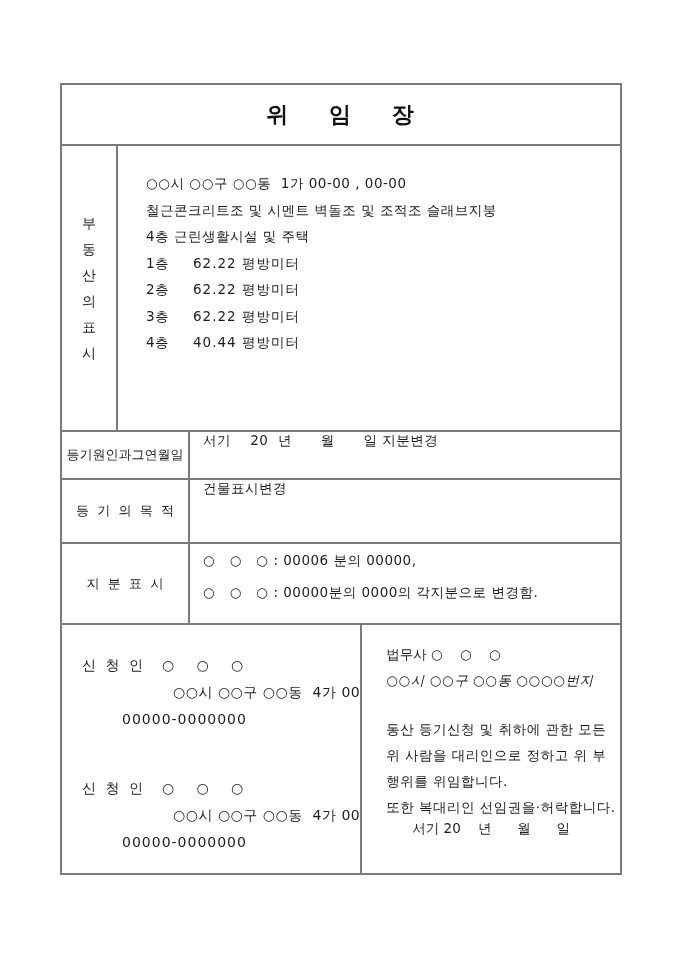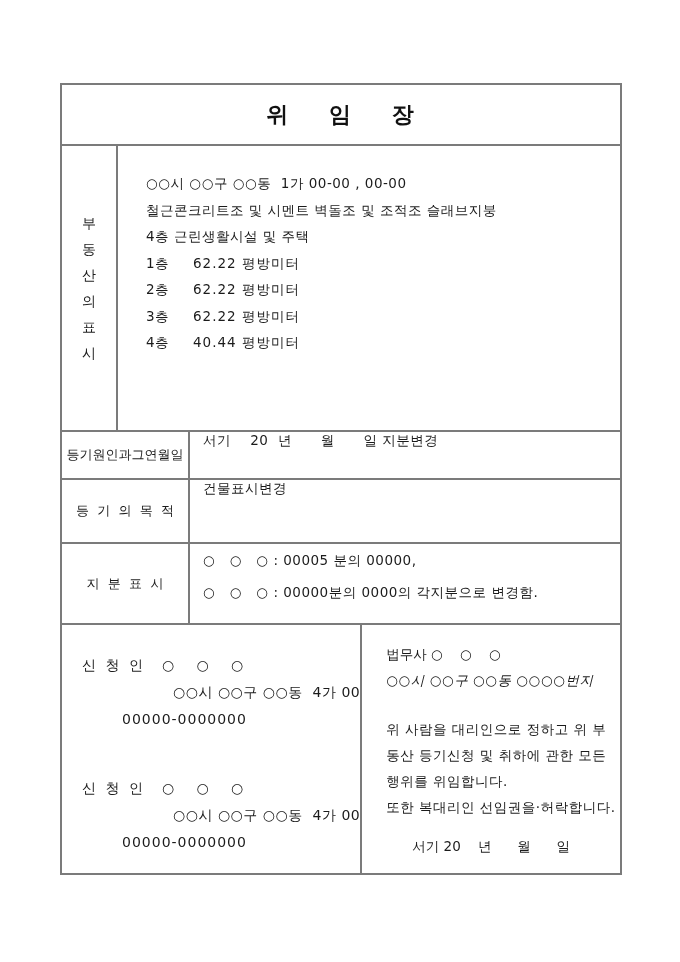--- a/index.html
+++ b/index.html
@@ -56,21 +56,21 @@
   .applicant-label { width:80px; word-spacing:5px; }
   .applicant-name { white-space:pre; }
   .applicant-address { margin-left:91px; line-height:27px; white-space:pre; letter-spacing:0.5px; }
   .applicant-number { margin-left:40px; line-height:27px; white-space:pre; letter-spacing:1px; }
 
   .attorney-cell { flex:1; padding:16px 6px 0 24px; font-size:13.5px; }
   .attorney-name { line-height:26px; white-space:pre; }
   .attorney-address { line-height:26px; white-space:pre; letter-spacing:0.5px;font-style:italic; }
   .statement { margin-top:23px; }
   .statement .sline { line-height:26px; white-space:pre; letter-spacing:0.5px; }
-  .date-line { margin-top:18px; margin-left:26px; white-space:pre; }
+  .date-line { margin-left:26px; white-space:pre; }
 </style>
 </head>
 <body>
 
 <div class="sheet">
   <div class="frame">
 
     <div class="title-row">
       <div class="title">위    임    장</div>
     </div>
@@ -117,21 +117,21 @@
     <div class="mid-row row-purpose">
       <div class="label-cell">등  기  의  목  적</div>
       <div class="value-cell">
         <div class="vline">건물표시변경</div>
       </div>
     </div>
 
     <div class="mid-row row-share">
       <div class="label-cell">지  분  표  시</div>
       <div class="value-cell">
-        <div class="vline">○   ○   ○ : 00005 분의 00000,</div>
+        <div class="vline">○   ○   ○ : 00006 분의 00000,</div>
         <div class="vline">○   ○   ○ : 00000분의 0000의 각지분으로 변경함.</div>
       </div>
     </div>
 
     <div class="bottom-row">
 
       <div class="applicants-cell">
         <div class="applicant">
           <div class="applicant-header">
             <span class="applicant-label">신 청 인</span>
@@ -147,22 +147,22 @@
           </div>
           <div class="applicant-address">○○시 ○○구 ○○동  4가 00</div>
           <div class="applicant-number">00000-0000000</div>
         </div>
       </div>
 
       <div class="attorney-cell">
         <div class="attorney-name">법무사 ○    ○    ○</div>
         <div class="attorney-address">○○시 ○○구 ○○동 ○○○○번지</div>
         <div class="statement">
+          <div class="sline">동산 등기신청 및 취하에 관한 모든</div>
           <div class="sline">위 사람을 대리인으로 정하고 위 부</div>
-          <div class="sline">동산 등기신청 및 취하에 관한 모든</div>
           <div class="sline">행위를 위임합니다.</div>
           <div class="sline">또한 복대리인 선임권을·허락합니다.</div>
         </div>
         <div class="date-line">서기 20    년      월      일</div>
       </div>
 
     </div>
   </div>
 </div>
 

